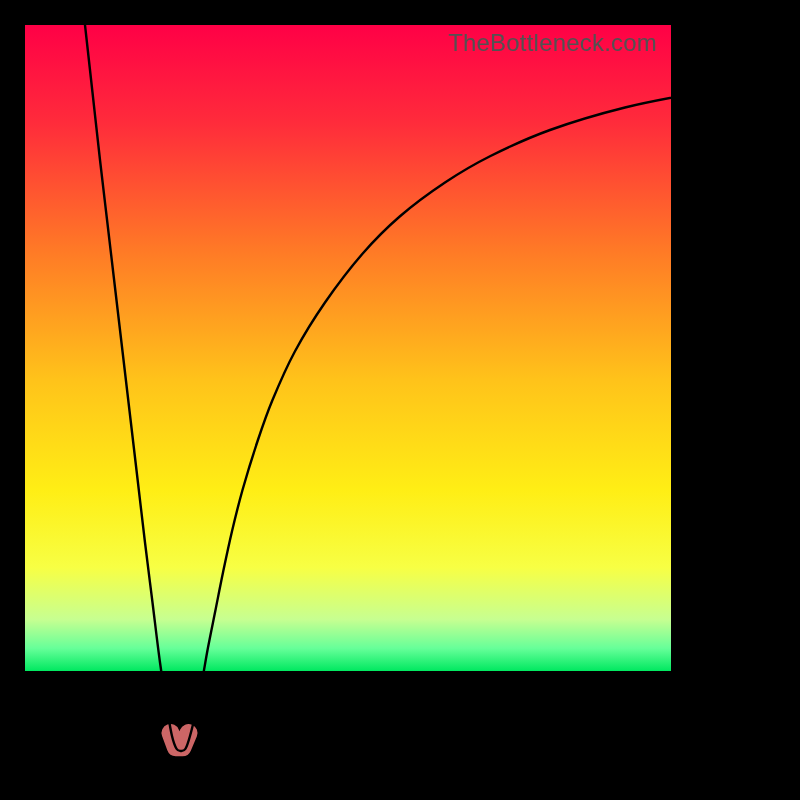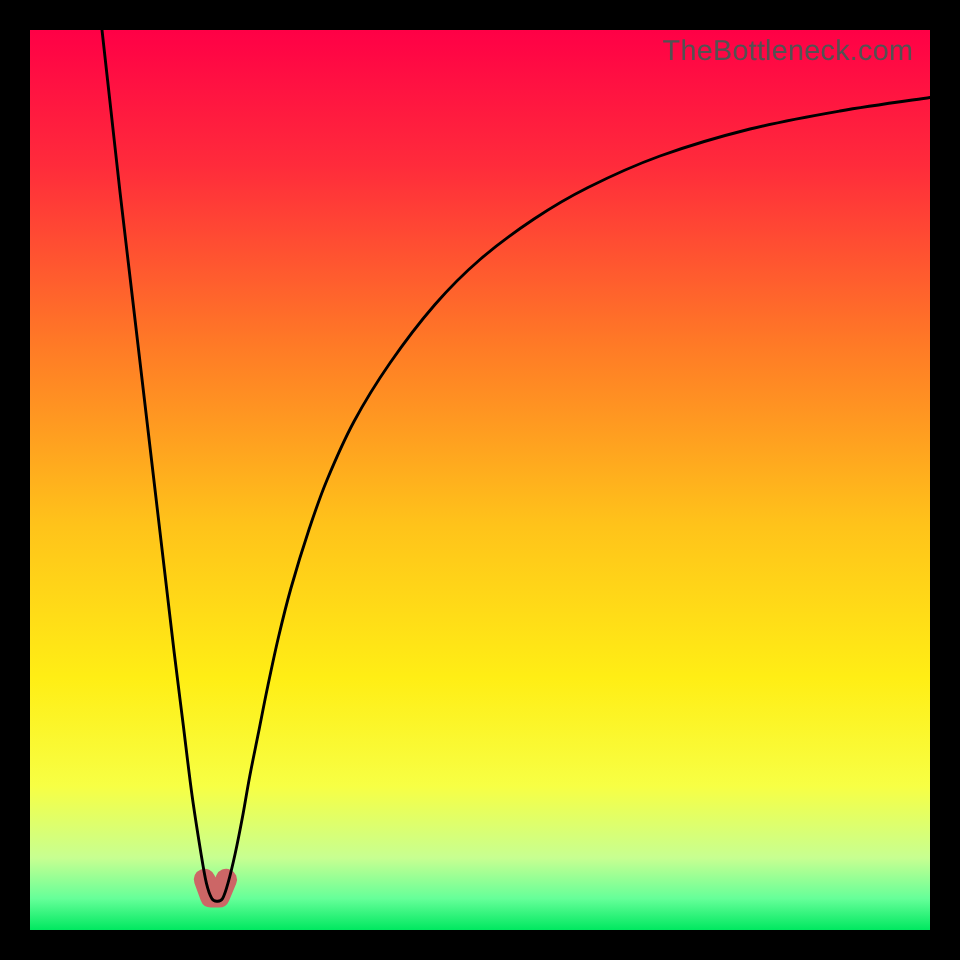--- a/index.html
+++ b/index.html
@@ -13,21 +13,21 @@
   }
   .frame {
     position: absolute;
     inset: 0;
     background: #000;
   }
   .plot {
     position: absolute;
     left: 25px;
     top: 25px;
-    width: 750px;
+    width: 646px;
     height: 750px;
     overflow: hidden;
   }
   .gradient {
     position: absolute;
     inset: 0;
   }
   .watermark {
     position: absolute;
     top: 4px;

